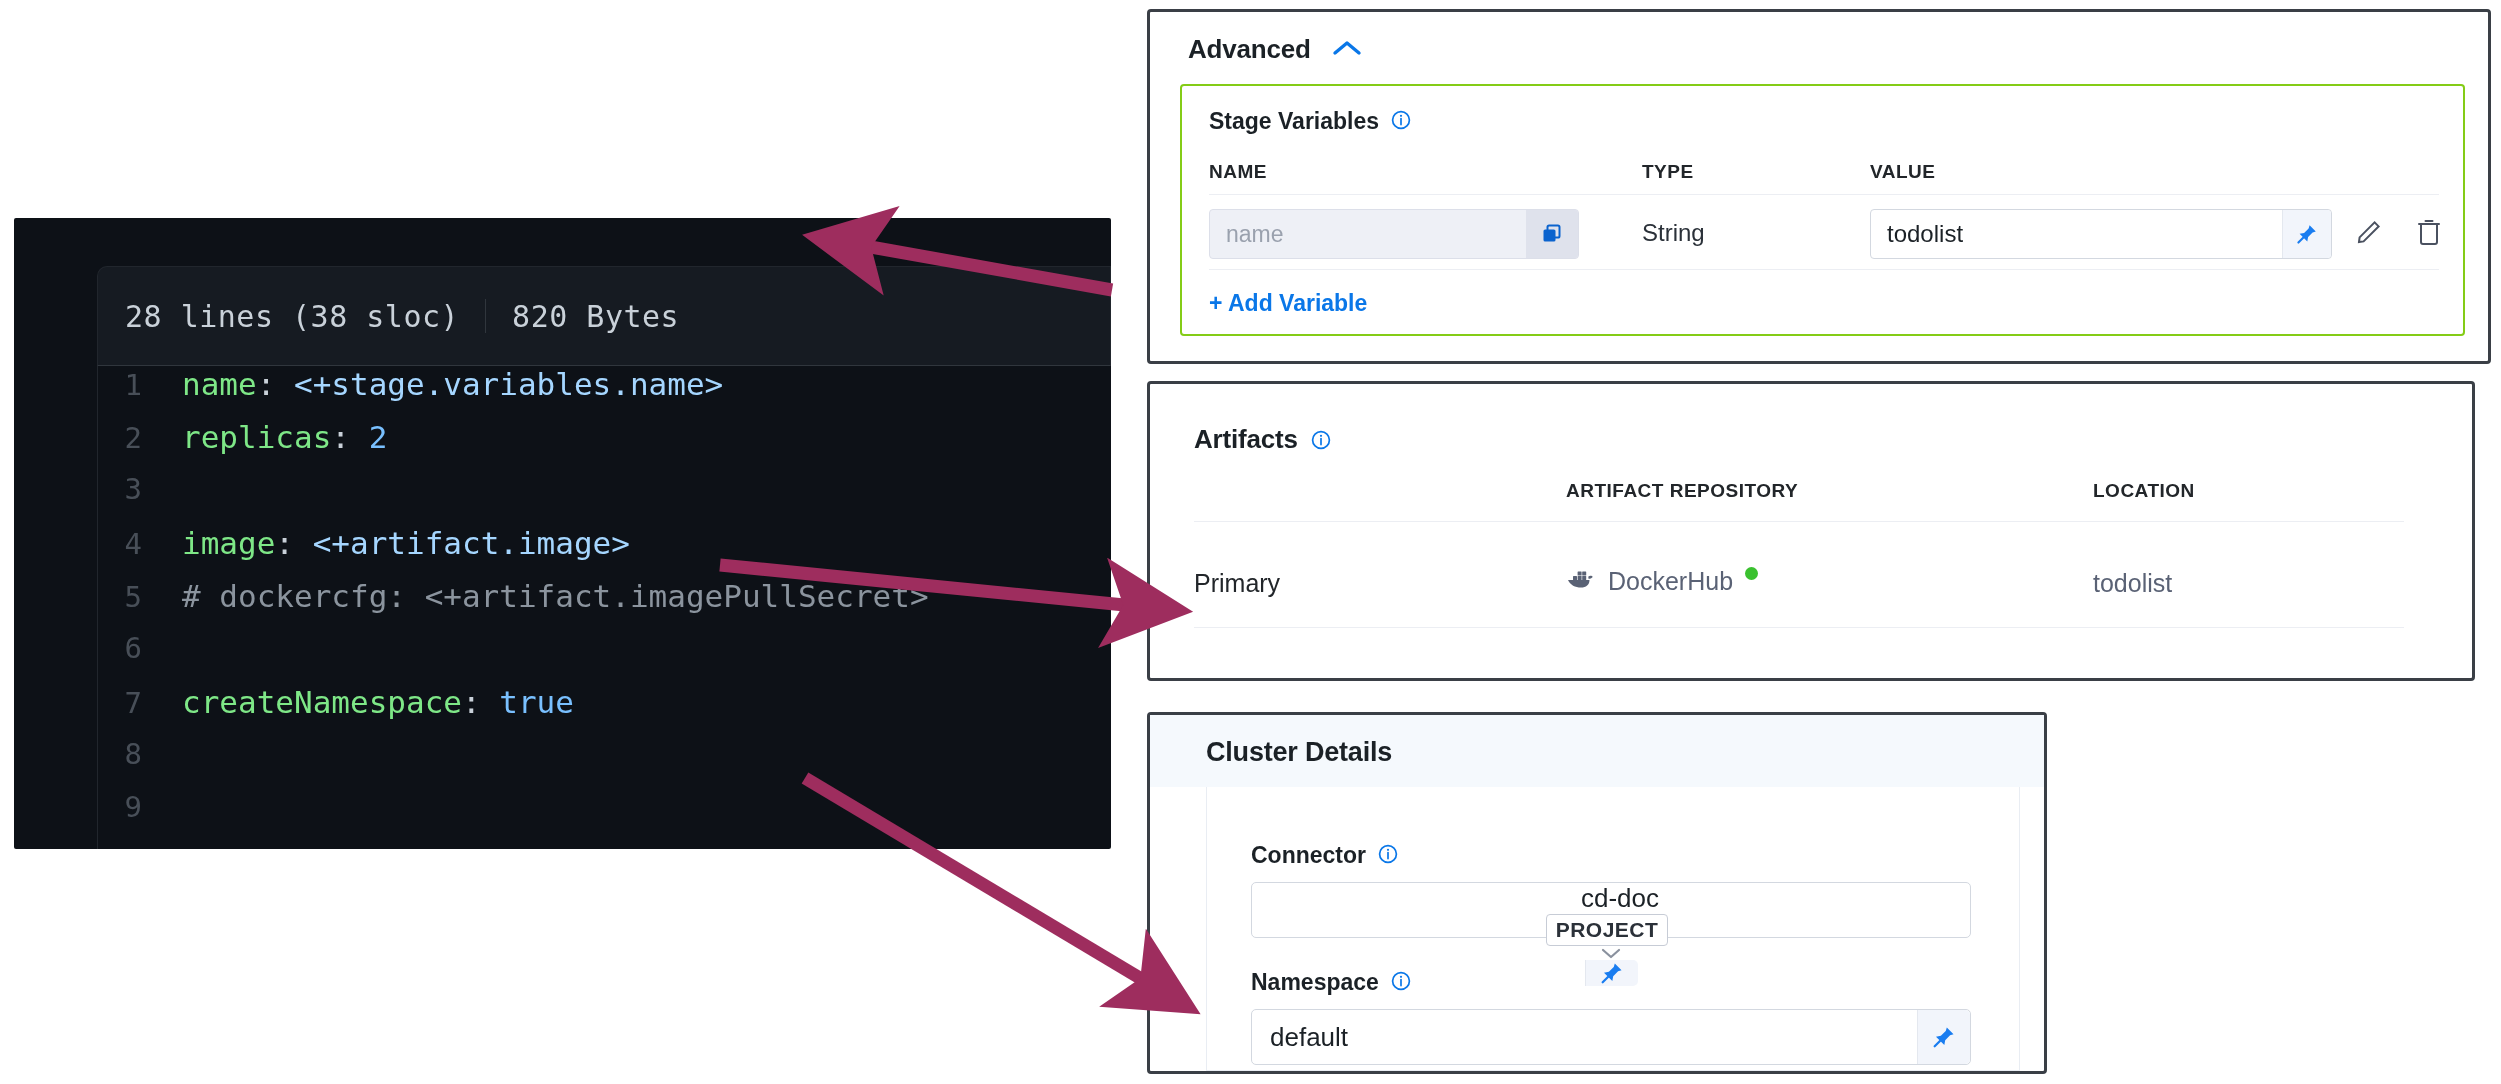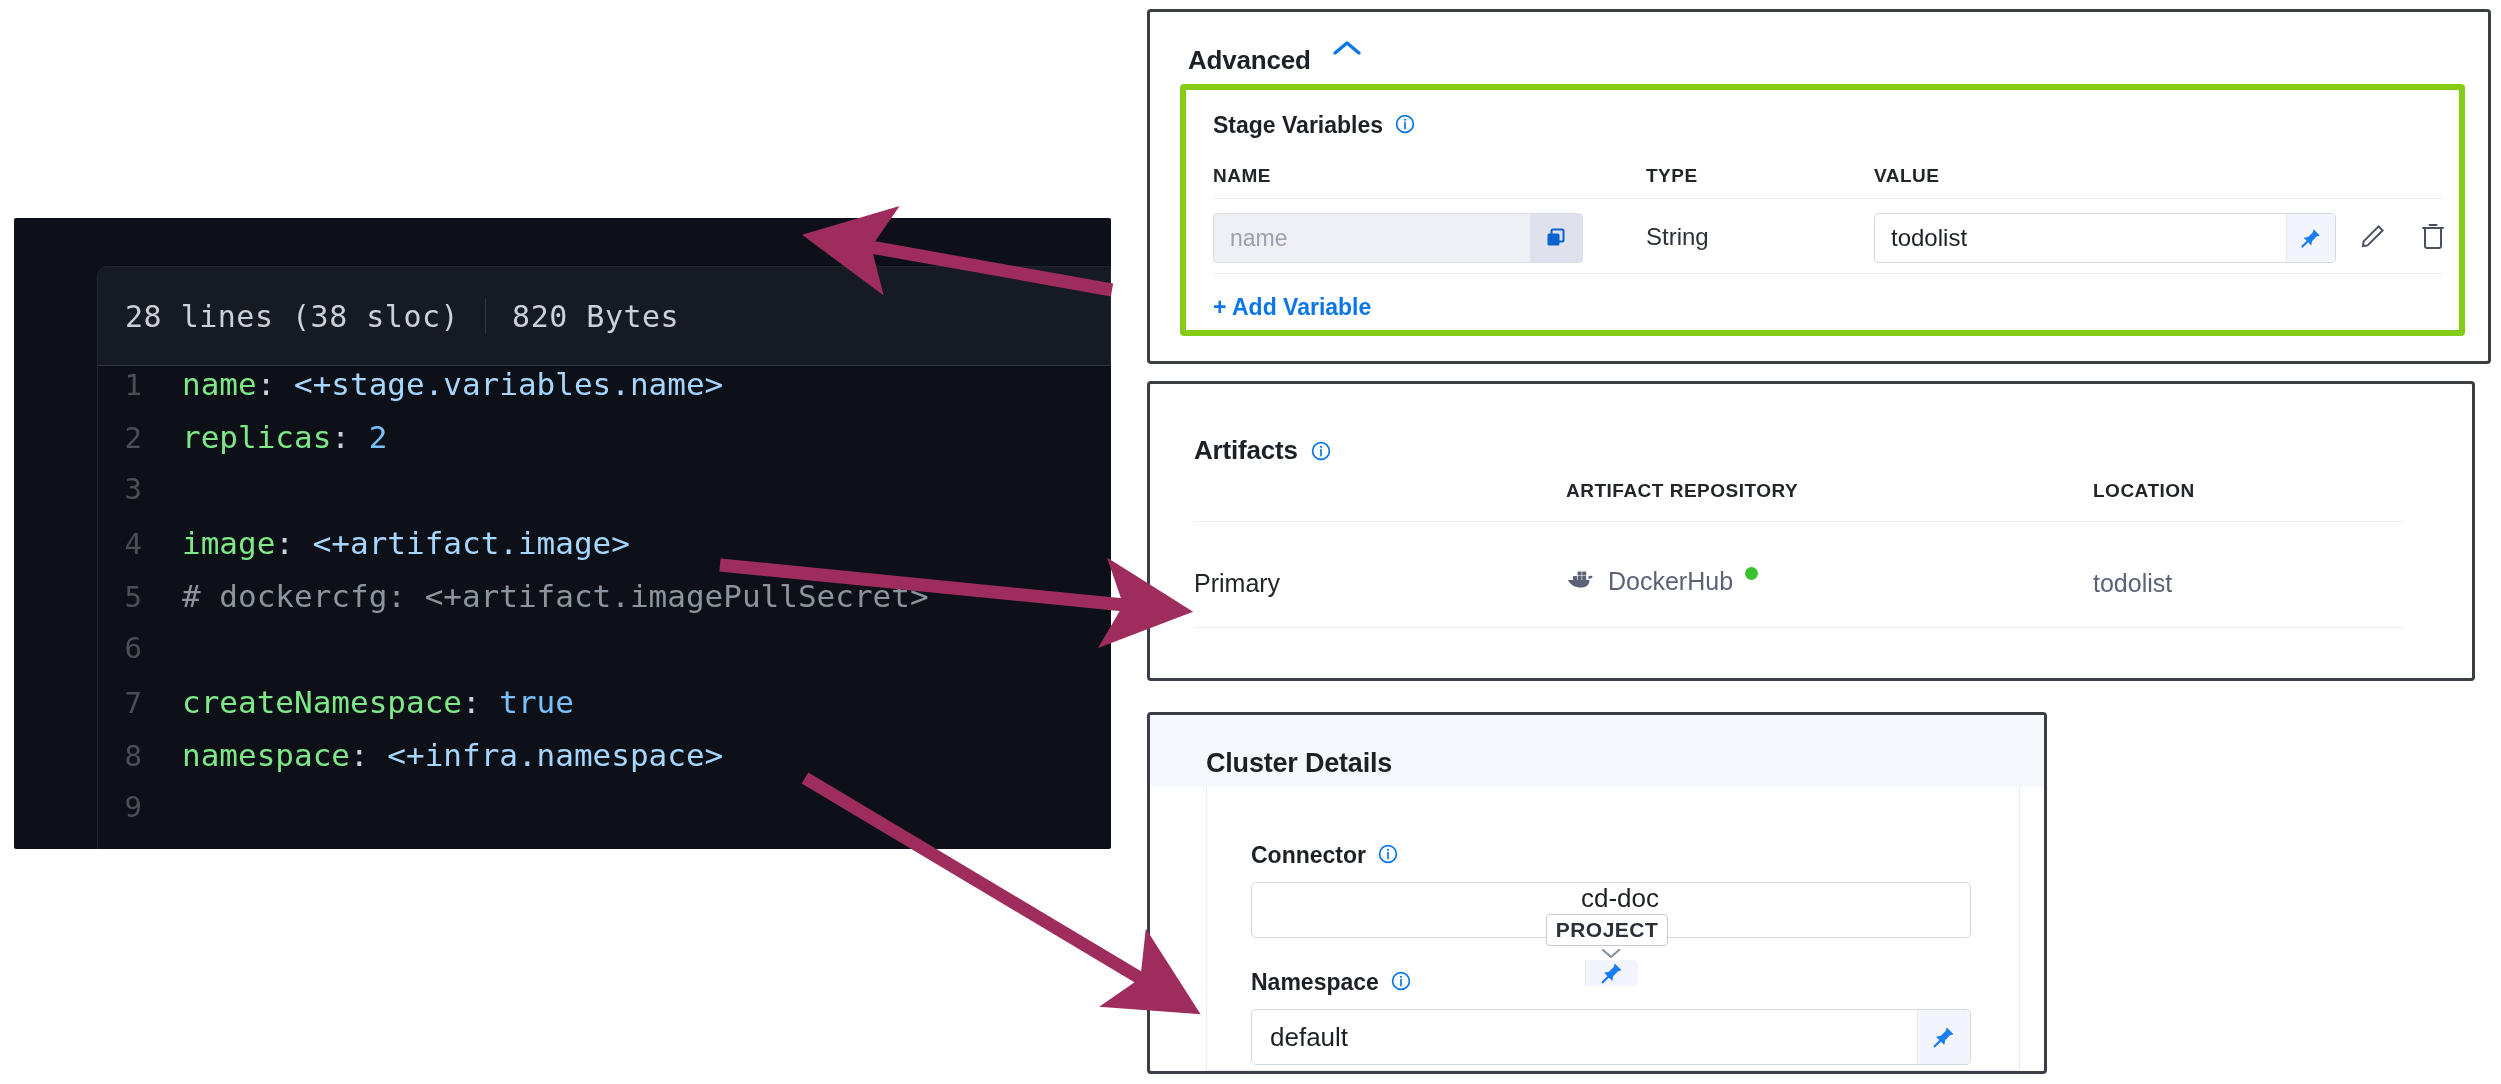--- a/index.html
+++ b/index.html
@@ -94,30 +94,29 @@
     background: #ffffff;
     border: 3px solid #3a3f46;
     border-radius: 4px;
     box-sizing: border-box;
   }
   .hcard-header {
     background: #f6f9fd;
   }
   .inner-box {
     background: #ffffff;
-    border: 6px solid #84cc16;
+    border: 2px solid #84cc16;
     border-radius: 4px;
     box-sizing: border-box;
   }
   .sec-title {
     font-size: 26px;
     font-weight: bold;
     color: #1b2126;
     letter-spacing: -0.2px;
-    margin-top: 11px;
   }
   .col-head {
     font-size: 19px;
     font-weight: bold;
     color: #22262a;
     letter-spacing: 0.5px;
   }
   .field-label {
     font-size: 23px;
     font-weight: bold;
@@ -251,21 +250,21 @@
     </div>
   </div>
   <div id="code-lines">
       <div class="code-line"><span class="ln">1</span><span class="ctext"><span class="c-key">name</span><span class="c-punc">: </span><span class="c-str">&lt;+stage.variables.name&gt;</span></span></div>
       <div class="code-line"><span class="ln">2</span><span class="ctext"><span class="c-key">replicas</span><span class="c-punc">: </span><span class="c-val">2</span></span></div>
       <div class="code-line"><span class="ln">3</span><span class="ctext"></span></div>
       <div class="code-line"><span class="ln">4</span><span class="ctext"><span class="c-key">image</span><span class="c-punc">: </span><span class="c-str">&lt;+artifact.image&gt;</span></span></div>
       <div class="code-line"><span class="ln">5</span><span class="ctext"><span class="c-com"># dockercfg: &lt;+artifact.imagePullSecret&gt;</span></span></div>
       <div class="code-line"><span class="ln">6</span><span class="ctext"></span></div>
       <div class="code-line"><span class="ln">7</span><span class="ctext"><span class="c-key">createNamespace</span><span class="c-punc">: </span><span class="c-val">true</span></span></div>
-      <div class="code-line"><span class="ln">8</span><span class="ctext"><span class="c-key">namespace</span><span class="c-punc">: </span><span class="c-str">&lt;+infra.namespace&gt;</span></span></div>
+      <div class="code-line"><span class="ln">8</span></div>
       <div class="code-line"><span class="ln">9</span><span class="ctext"></span></div>
     </div>
 </div>
 
 <div class="hcard" id="card-advanced">
   <div id="adv-title" class="sec-title">Advanced</div>
   <span id="adv-chevron">
     <svg width="30" height="18" viewBox="0 0 30 18">
         <path d="M3 14 L15 4 L27 14" stroke="#0a77e8" stroke-width="3.4" fill="none" stroke-linecap="round" stroke-linejoin="round"></path>
       </svg>

